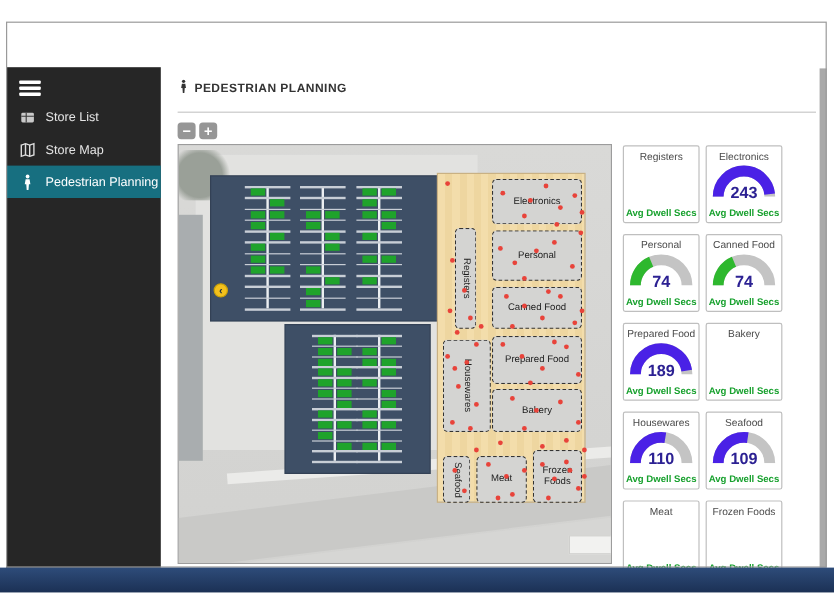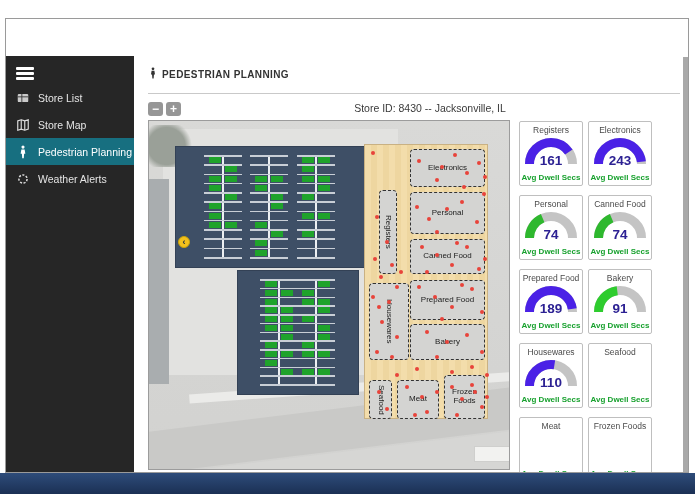--- a/index.html
+++ b/index.html
@@ -113,45 +113,36 @@
         </div>
         <div class="side-item active">
           <span class="icn">
             <svg viewBox="0 0 24 30">
               <circle cx="12" cy="4.5" r="3.4" fill="#fff"></circle>
               <path d="M8.5 9.5h7l1.5 9h-2.6l-.8 10h-3.2l-.8-10H6.9z" fill="#fff"></path>
             </svg>
           </span>
           <span>Pedestrian Planning</span>
         </div>
-        <div class="side-item">
-          <span class="icn">
-            <svg viewBox="0 0 24 24">
-              <circle cx="12" cy="12" r="7" fill="none" stroke="#ddd" stroke-width="2.6" stroke-dasharray="3.6 2.6"></circle>
-            </svg>
-          </span>
-          <span>Weather Alerts</span>
-        </div>
       </div>
   </nav>
 
   <div class="title-row">
     <span>
       <svg viewBox="0 0 24 30" width="10" height="12">
         <circle cx="12" cy="4.5" r="3.4" fill="#333"></circle>
         <path d="M8.5 9.5h7l1.5 9h-2.6l-.8 10h-3.2l-.8-10H6.9z" fill="#333"></path>
       </svg>
     </span>
     <span class="page-title">PEDESTRIAN PLANNING</span>
   </div>
   <div class="hdivider"></div>
 
   <button class="zoom-btn" style="left:148px;">−</button>
   <button class="zoom-btn" style="left:166px;">+</button>
-  <div class="store-id">Store ID: 8430 -- Jacksonville, IL</div>
 
   <div class="map" id="map">
     <div class="ph" style="left:14px;top:8px;width:235px;height:246px;background:#e2e2e0;"></div>
     <div class="ph" style="left:0;top:58px;width:20px;height:205px;background:#a9adaf;"></div>
     <div class="ph" style="left:0;top:4px;width:44px;height:42px;background:radial-gradient(circle at 40% 50%, #9aa098 0 55%, rgba(154,160,152,0) 75%);"></div>
     <div class="ph" style="left:-14px;top:288px;width:400px;height:42px;background:#c9c9c7;transform:rotate(-7deg);"></div>
     <div class="ph" style="left:-14px;top:332px;width:400px;height:55px;background:#d6d6d4;transform:rotate(-7deg);"></div>
     <div class="ph" style="left:40px;top:262px;width:330px;height:9px;background:#ebebe9;transform:rotate(-4deg);"></div>
     <div class="ph" style="left:325px;top:325px;width:42px;height:16px;background:#f2f2f0;border:1px solid #cfcfcd;"></div>
   <div class="lot" style="left: 27px; top: 26px; width: 196px; height: 120px;">
@@ -373,27 +364,20 @@
         <span class="dot" style="left: 90px; top: 268px;"></span>
         <span class="dot" style="left: 105px; top: 238px;"></span>
         <span class="dot" style="left: 120px; top: 250px;"></span>
       </div>
       <div class="map-marker" style="left: 29px; top: 115px;">‹</div>
     </div>
 
   <div class="gauges" id="gauges">
       <div class="gcard">
         <div class="gtitle">Registers</div>
-        <div class="garc">
-          <svg width="54" height="27" viewBox="0 0 54 27">
-            <path d="M5.5 27 A 21.5 21.5 0 0 1 48.5 27" fill="none" stroke="#c4c4c4" stroke-width="9"></path>
-            <path d="M5.5 27 A 21.5 21.5 0 0 1 48.5 27" fill="none" stroke="#4a21e6" stroke-width="9" stroke-dasharray="54.4 999"></path>
-          </svg>
-          <div class="gvalue">161</div>
-        </div>
         <div class="gunit">Avg Dwell Secs</div>
       </div>
       <div class="gcard">
         <div class="gtitle">Electronics</div>
         <div class="garc">
           <svg width="54" height="27" viewBox="0 0 54 27">
             <path d="M5.5 27 A 21.5 21.5 0 0 1 48.5 27" fill="none" stroke="#c4c4c4" stroke-width="9"></path>
             <path d="M5.5 27 A 21.5 21.5 0 0 1 48.5 27" fill="none" stroke="#4a21e6" stroke-width="9" stroke-dasharray="64.8 999"></path>
           </svg>
           <div class="gvalue">243</div>
@@ -428,42 +412,42 @@
           <svg width="54" height="27" viewBox="0 0 54 27">
             <path d="M5.5 27 A 21.5 21.5 0 0 1 48.5 27" fill="none" stroke="#c4c4c4" stroke-width="9"></path>
             <path d="M5.5 27 A 21.5 21.5 0 0 1 48.5 27" fill="none" stroke="#4a21e6" stroke-width="9" stroke-dasharray="63.8 999"></path>
           </svg>
           <div class="gvalue">189</div>
         </div>
         <div class="gunit">Avg Dwell Secs</div>
       </div>
       <div class="gcard">
         <div class="gtitle">Bakery</div>
-        <div class="garc">
-          <svg width="54" height="27" viewBox="0 0 54 27">
-            <path d="M5.5 27 A 21.5 21.5 0 0 1 48.5 27" fill="none" stroke="#c4c4c4" stroke-width="9"></path>
-            <path d="M5.5 27 A 21.5 21.5 0 0 1 48.5 27" fill="none" stroke="#2ecc2e" stroke-width="9" stroke-dasharray="30.7 999"></path>
-          </svg>
-          <div class="gvalue">91</div>
-        </div>
         <div class="gunit">Avg Dwell Secs</div>
       </div>
       <div class="gcard">
         <div class="gtitle">Housewares</div>
         <div class="garc">
           <svg width="54" height="27" viewBox="0 0 54 27">
             <path d="M5.5 27 A 21.5 21.5 0 0 1 48.5 27" fill="none" stroke="#c4c4c4" stroke-width="9"></path>
             <path d="M5.5 27 A 21.5 21.5 0 0 1 48.5 27" fill="none" stroke="#4a21e6" stroke-width="9" stroke-dasharray="37.1 999"></path>
           </svg>
           <div class="gvalue">110</div>
         </div>
         <div class="gunit">Avg Dwell Secs</div>
       </div>
       <div class="gcard">
         <div class="gtitle">Seafood</div>
+        <div class="garc">
+          <svg width="54" height="27" viewBox="0 0 54 27">
+            <path d="M5.5 27 A 21.5 21.5 0 0 1 48.5 27" fill="none" stroke="#c4c4c4" stroke-width="9"></path>
+            <path d="M5.5 27 A 21.5 21.5 0 0 1 48.5 27" fill="none" stroke="#4a21e6" stroke-width="9" stroke-dasharray="36.8 999"></path>
+          </svg>
+          <div class="gvalue">109</div>
+        </div>
         <div class="gunit">Avg Dwell Secs</div>
       </div>
       <div class="gcard">
         <div class="gtitle">Meat</div>
         <div class="gunit">Avg Dwell Secs</div>
       </div>
       <div class="gcard">
         <div class="gtitle">Frozen Foods</div>
         <div class="gunit">Avg Dwell Secs</div>
       </div>

